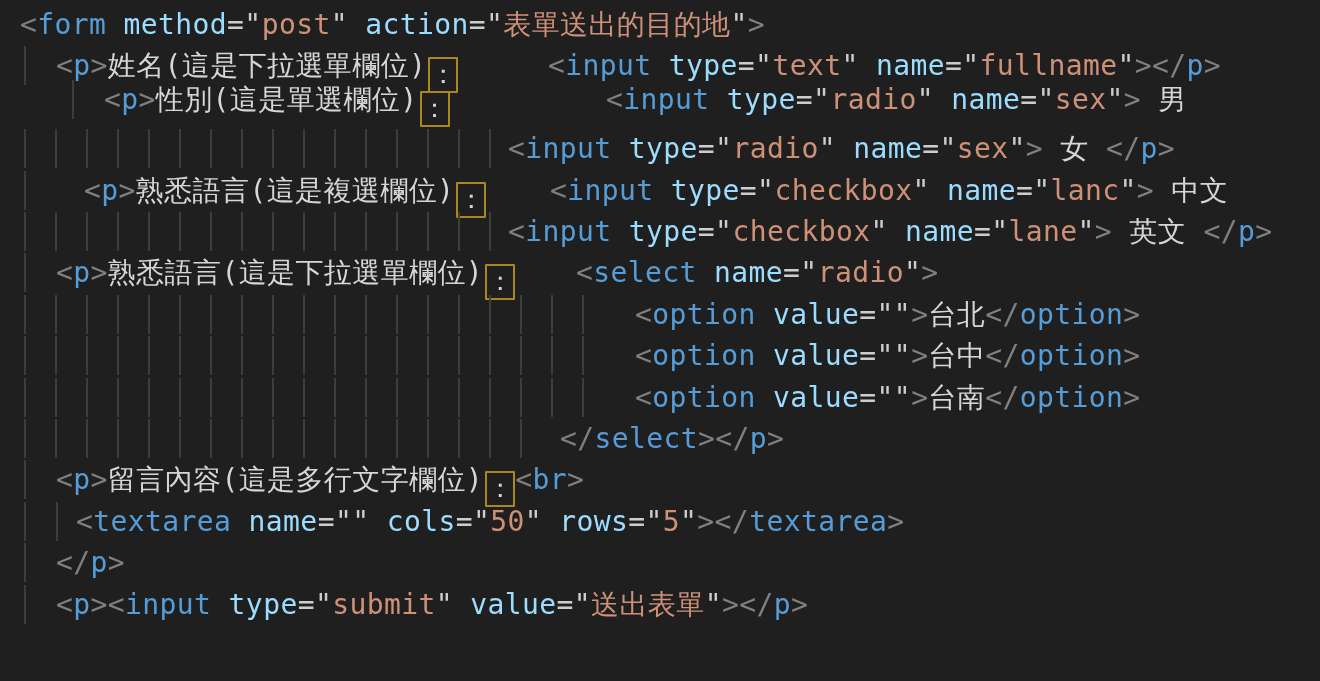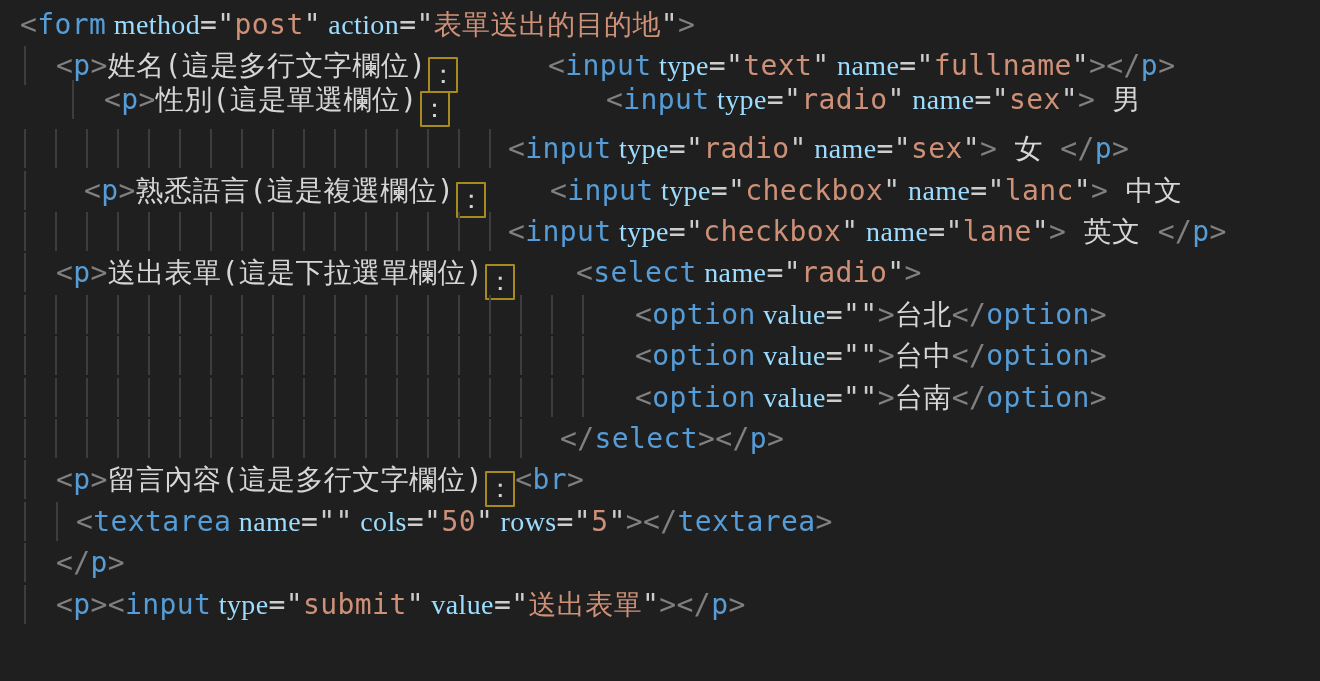--- a/index.html
+++ b/index.html
@@ -10,21 +10,21 @@
   }
   .editor{
     position:relative;width:1320px;height:681px;
     font-size:28px;letter-spacing:0.4px;
   }
   .line{position:absolute;left:0;width:100%;height:41px;}
   .seg{position:absolute;top:0;white-space:pre;line-height:41px;}
   .guide{position:absolute;top:1px;width:2px;height:39px;background:#3d3d3d;}
   .tk-ang{color:#808080;}
   .tk-tag{color:#569cd6;}
-  .tk-attr{color:#9cdcfe;font-family:Liberation Serif, serif;}
+  .tk-attr{color:#9cdcfe;}
   .tk-op{color:#cdcdcd;}
   .tk-str{color:#ce9178;}
   .tk-txt{color:#d6d6d6;}
   .colonbox{
     display:inline-block;box-sizing:border-box;
     width:30px;height:36px;line-height:30px;
     border:2px solid #a8891f;border-radius:1px;
     color:#d4d4d4;text-align:center;
     vertical-align:-8px;margin-left:2px;
     font-size:26px;
@@ -32,21 +32,21 @@
 </style>
 </head>
 <body>
 
 <div class="editor">
     <div class="line" style="top: 4px;">
       <span class="seg" style="left: 20px;"><span class="tk-ang">&lt;</span><span class="tk-tag">form</span><span class="tk-attr"> method</span><span class="tk-op">="</span><span class="tk-str">post</span><span class="tk-op">"</span><span class="tk-attr"> action</span><span class="tk-op">="</span><span class="tk-str">表單送出的目的地</span><span class="tk-op">"</span><span class="tk-ang">&gt;</span></span>
     </div>
     <div class="line" style="top: 45.4px;">
       <span class="guide" style="left: 24px;"></span>
-      <span class="seg" style="left: 56px;"><span class="tk-ang">&lt;</span><span class="tk-tag">p</span><span class="tk-ang">&gt;</span><span class="tk-txt">姓名(這是多行文字欄位)</span><span class="colonbox">：</span></span>
+      <span class="seg" style="left: 56px;"><span class="tk-ang">&lt;</span><span class="tk-tag">p</span><span class="tk-ang">&gt;</span><span class="tk-txt">姓名(這是下拉選單欄位)</span><span class="colonbox">：</span></span>
       <span class="seg" style="left: 548px;"><span class="tk-ang">&lt;</span><span class="tk-tag">input</span><span class="tk-attr"> type</span><span class="tk-op">="</span><span class="tk-str">text</span><span class="tk-op">"</span><span class="tk-attr"> name</span><span class="tk-op">="</span><span class="tk-str">fullname</span><span class="tk-op">"</span><span class="tk-ang">&gt;</span><span class="tk-ang">&lt;/</span><span class="tk-tag">p</span><span class="tk-ang">&gt;</span></span>
     </div>
     <div class="line" style="top: 79px; margin-left: 48px;">
       <span class="guide" style="left: 24px;"></span>
       <span class="seg" style="left: 56px;"><span class="tk-ang">&lt;</span><span class="tk-tag">p</span><span class="tk-ang">&gt;</span><span class="tk-txt">性別(這是單選欄位)</span><span class="colonbox">：</span></span>
       <span class="seg" style="left: 558px;"><span class="tk-ang">&lt;</span><span class="tk-tag">input</span><span class="tk-attr"> type</span><span class="tk-op">="</span><span class="tk-str">radio</span><span class="tk-op">"</span><span class="tk-attr"> name</span><span class="tk-op">="</span><span class="tk-str">sex</span><span class="tk-op">"</span><span class="tk-ang">&gt;</span><span class="tk-txt"> 男</span></span>
     </div>
     <div class="line" style="top: 128.2px;">
       <span class="guide" style="left: 24px;"></span>
       <span class="guide" style="left: 55px;"></span>
@@ -85,21 +85,21 @@
       <span class="guide" style="left: 334px;"></span>
       <span class="guide" style="left: 365px;"></span>
       <span class="guide" style="left: 396px;"></span>
       <span class="guide" style="left: 427px;"></span>
       <span class="guide" style="left: 458px;"></span>
       <span class="guide" style="left: 489px;"></span>
       <span class="seg" style="left: 508px;"><span class="tk-ang">&lt;</span><span class="tk-tag">input</span><span class="tk-attr"> type</span><span class="tk-op">="</span><span class="tk-str">checkbox</span><span class="tk-op">"</span><span class="tk-attr"> name</span><span class="tk-op">="</span><span class="tk-str">lane</span><span class="tk-op">"</span><span class="tk-ang">&gt;</span><span class="tk-txt"> 英文 </span><span class="tk-ang">&lt;/</span><span class="tk-tag">p</span><span class="tk-ang">&gt;</span></span>
     </div>
     <div class="line" style="top: 252.4px;">
       <span class="guide" style="left: 24px;"></span>
-      <span class="seg" style="left: 56px;"><span class="tk-ang">&lt;</span><span class="tk-tag">p</span><span class="tk-ang">&gt;</span><span class="tk-txt">送出表單(這是下拉選單欄位)</span><span class="colonbox">：</span></span>
+      <span class="seg" style="left: 56px;"><span class="tk-ang">&lt;</span><span class="tk-tag">p</span><span class="tk-ang">&gt;</span><span class="tk-txt">熟悉語言(這是下拉選單欄位)</span><span class="colonbox">：</span></span>
       <span class="seg" style="left: 576px;"><span class="tk-ang">&lt;</span><span class="tk-tag">select</span><span class="tk-attr"> name</span><span class="tk-op">="</span><span class="tk-str">radio</span><span class="tk-op">"</span><span class="tk-ang">&gt;</span></span>
     </div>
     <div class="line" style="top: 293.8px;">
       <span class="guide" style="left: 24px;"></span>
       <span class="guide" style="left: 55px;"></span>
       <span class="guide" style="left: 86px;"></span>
       <span class="guide" style="left: 117px;"></span>
       <span class="guide" style="left: 148px;"></span>
       <span class="guide" style="left: 179px;"></span>
       <span class="guide" style="left: 210px;"></span>

